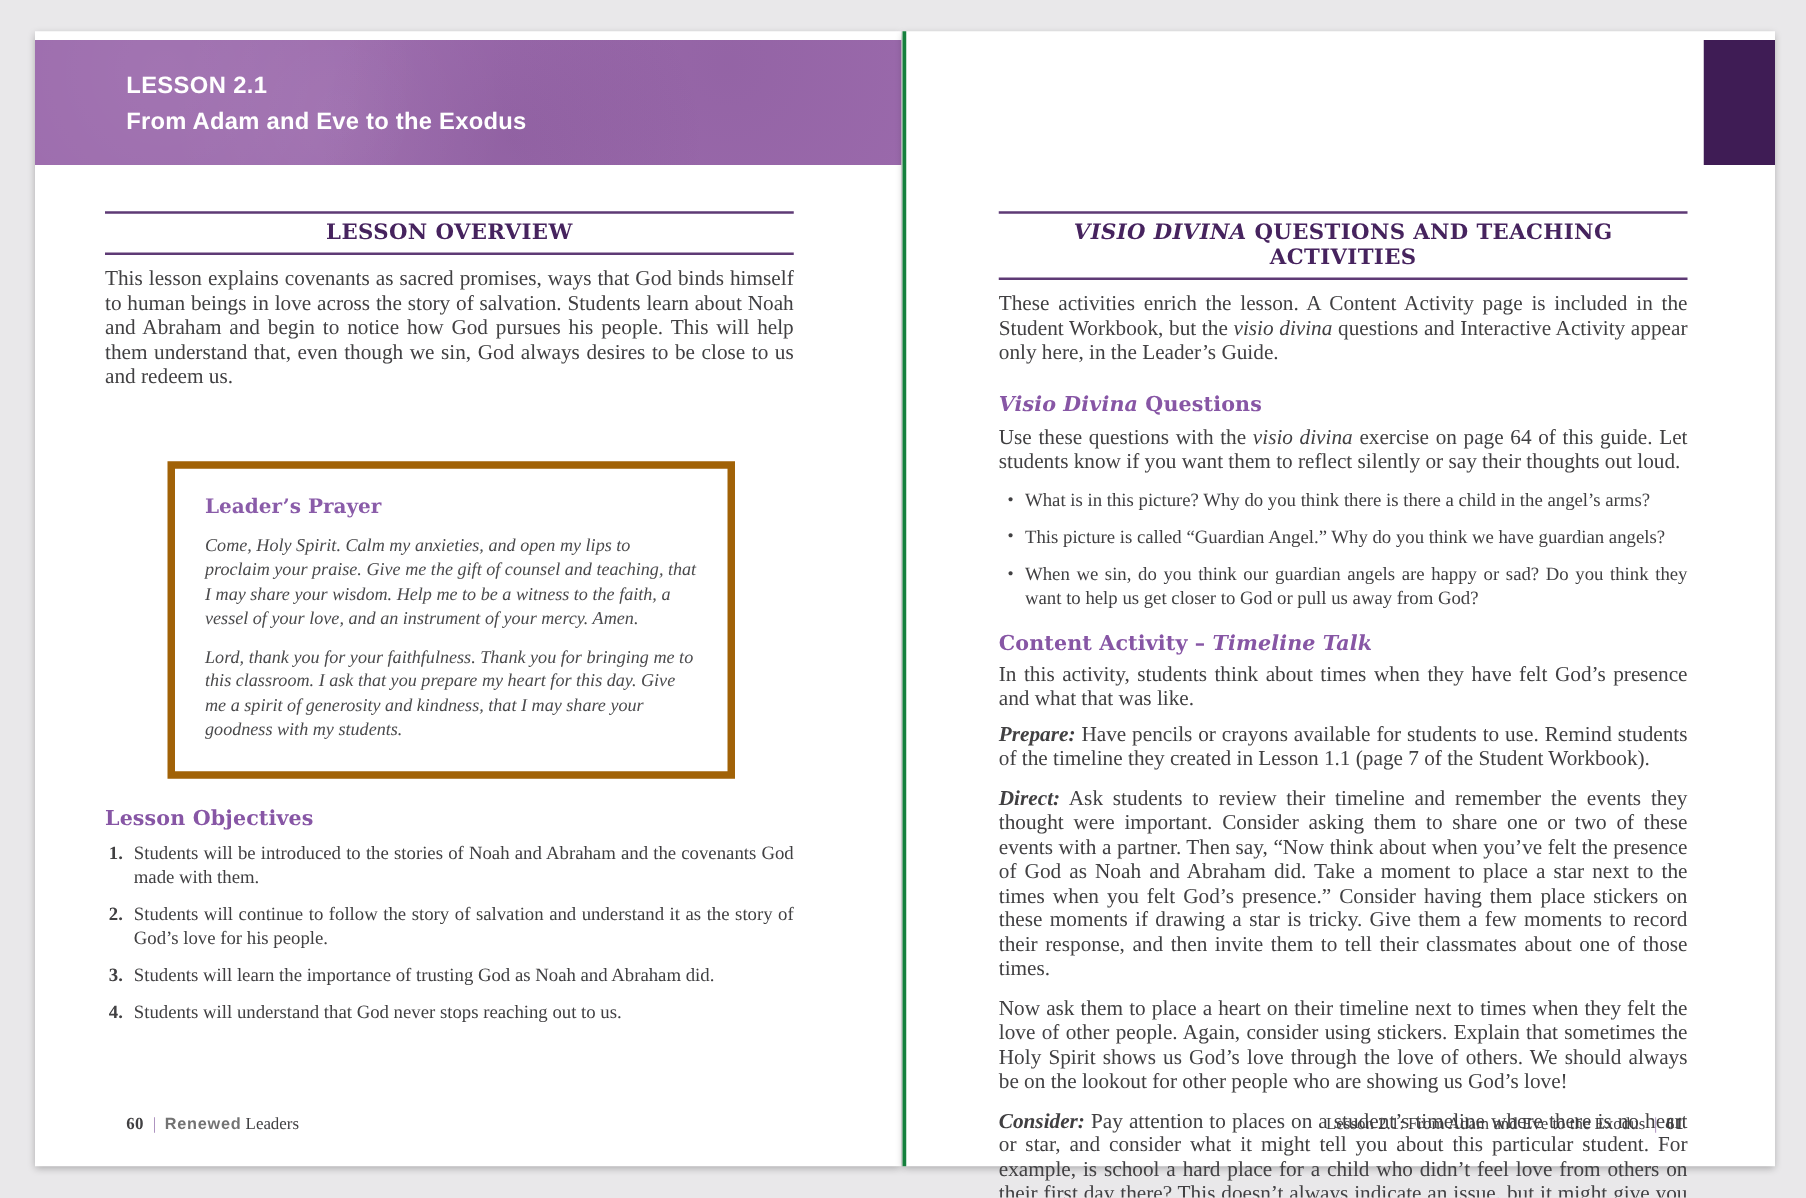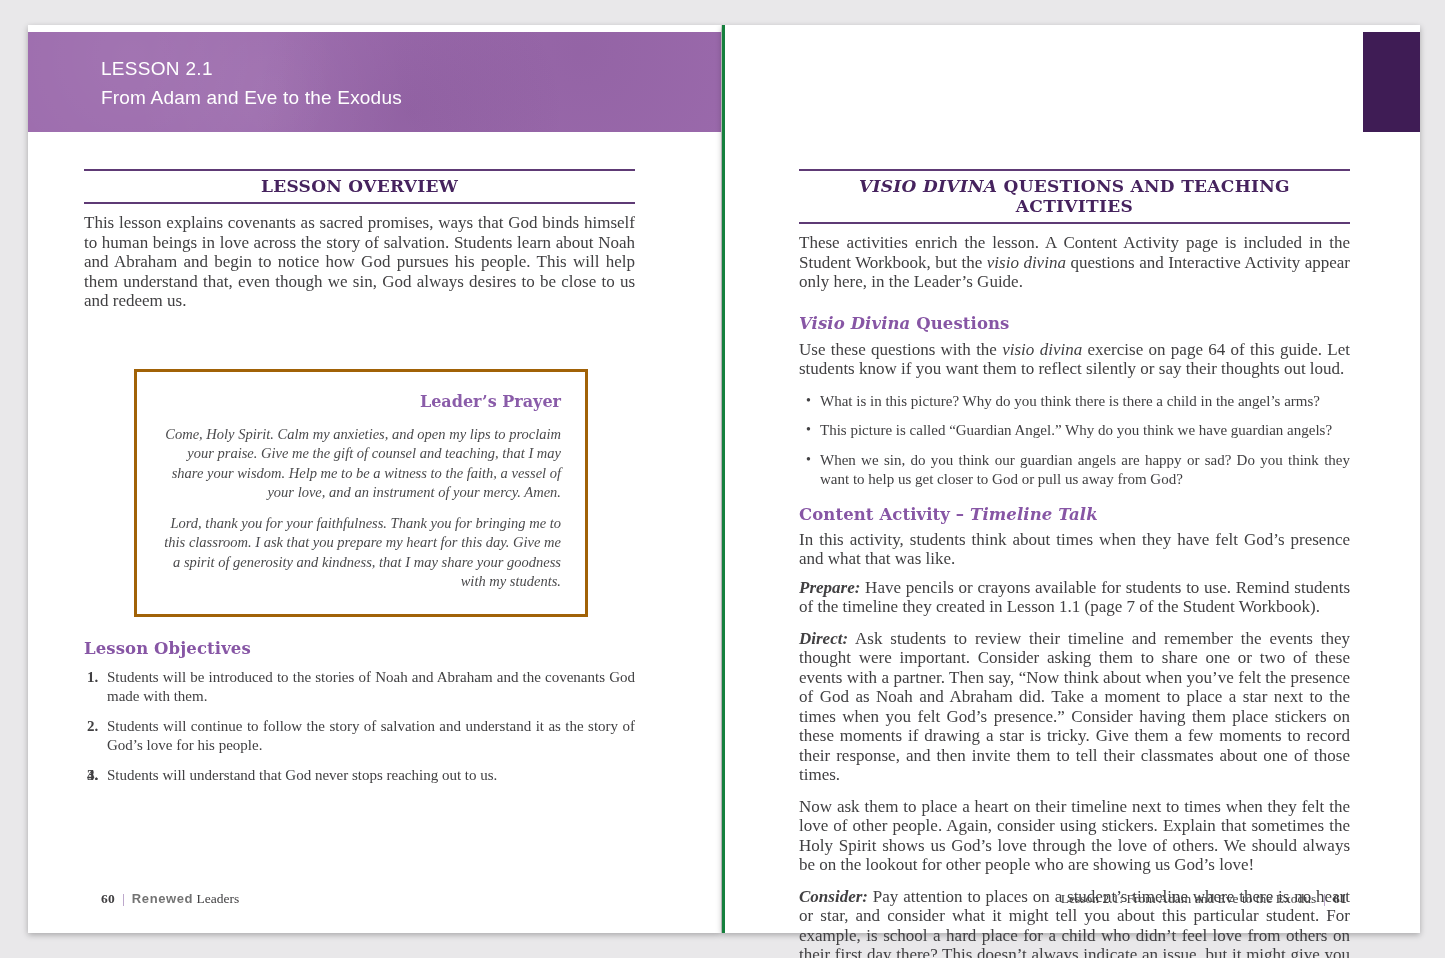--- a/index.html
+++ b/index.html
@@ -13,21 +13,21 @@
   .page-right { left:722px; width:698px; border-left:3px solid #15803d; }
 
   
   .banner { position:absolute; top:7px; left:0; width:100%; height:100px;
             background-color:#9b6aac;
             background-image:
               radial-gradient(circle at 15% 25%, rgba(255,255,255,0.07), transparent 35%),
               radial-gradient(circle at 55% 80%, rgba(62,28,85,0.10), transparent 40%),
               radial-gradient(circle at 80% 20%, rgba(62,28,85,0.08), transparent 35%),
               radial-gradient(circle at 35% 60%, rgba(255,255,255,0.05), transparent 30%);
-            color:#ffffff; font-family:"Liberation Sans", sans-serif; font-weight:normal;
+            color:#ffffff; font-family:"Liberation Sans", sans-serif; font-weight:bold;
             padding:22px 0 0 73px; }
   .banner .kicker { font-size:19px; line-height:29px; letter-spacing:0.3px; }
   .banner .btitle { font-size:19px; line-height:29px; letter-spacing:0.2px; }
 
   .corner-tab { position:absolute; top:7px; right:0; width:57px; height:100px; background:#3f1c55; }
 
   .content { position:absolute; top:144px; width:551px; }
   .page-left  .content { left:56px; }
   .page-right .content { left:74px; }
 
@@ -35,22 +35,22 @@
                padding:5px 0 6px; text-align:center; color:#46235e;
                font-family:"DejaVu Serif", serif; font-weight:bold; font-size:17px;
                letter-spacing:0.3px; }
   .rule-head .it { font-style:italic; }
 
   p.body { font-size:17px; line-height:19.5px; text-align:justify; margin-top:9px; }
   .em { font-style:italic; }
   .lead { font-weight:bold; font-style:italic; }
 
   
-  .prayer-box { width:454px; margin:58px 0 0 50px; border:3px solid #a16207;
-                padding:20px 24px 22px; text-align:right; }
+  .prayer-box { width:454px; margin:58px 0 0 50px; border:6px solid #a16207;
+                padding:20px 24px 22px; text-align:left; }
   .prayer-title { font-family:"DejaVu Serif", serif; font-weight:bold; font-size:16px;
                   color:#8a5ca9; margin-bottom:14px; }
   .prayer-box p { font-style:italic; font-size:14.5px; line-height:19.5px; color:#4a4a4c; }
   .prayer-box p + p { margin-top:11px; }
 
   h3.sub { font-family:"DejaVu Serif", serif; font-weight:bold; font-size:16.5px;
            color:#8756a5; margin-top:22px; letter-spacing:0.1px; }
   h3.sub .it { font-style:italic; }
   .objectives-heading { margin-top:48px; }
 
@@ -99,20 +99,21 @@
         <li>
           <span class="num">1.</span>
           <span>Students will be introduced to the stories of Noah and Abraham and the covenants God made with them.</span>
         </li>
         <li>
           <span class="num">2.</span>
           <span>Students will continue to follow the story of salvation and understand it as the story of God’s love for his people.</span>
         </li>
         <li>
           <span class="num">3.</span>
+          <span>Students will learn the importance of trusting God as Noah and Abraham did.</span>
         </li>
         <li>
           <span class="num">4.</span>
           <span>Students will understand that God never stops reaching out to us.</span>
         </li>
       </ol>
     </div>
 
     <div class="footer">
       <span class="pgnum">60</span><span class="divider">|</span><span class="brand">Renewed</span><span> Leaders</span>

